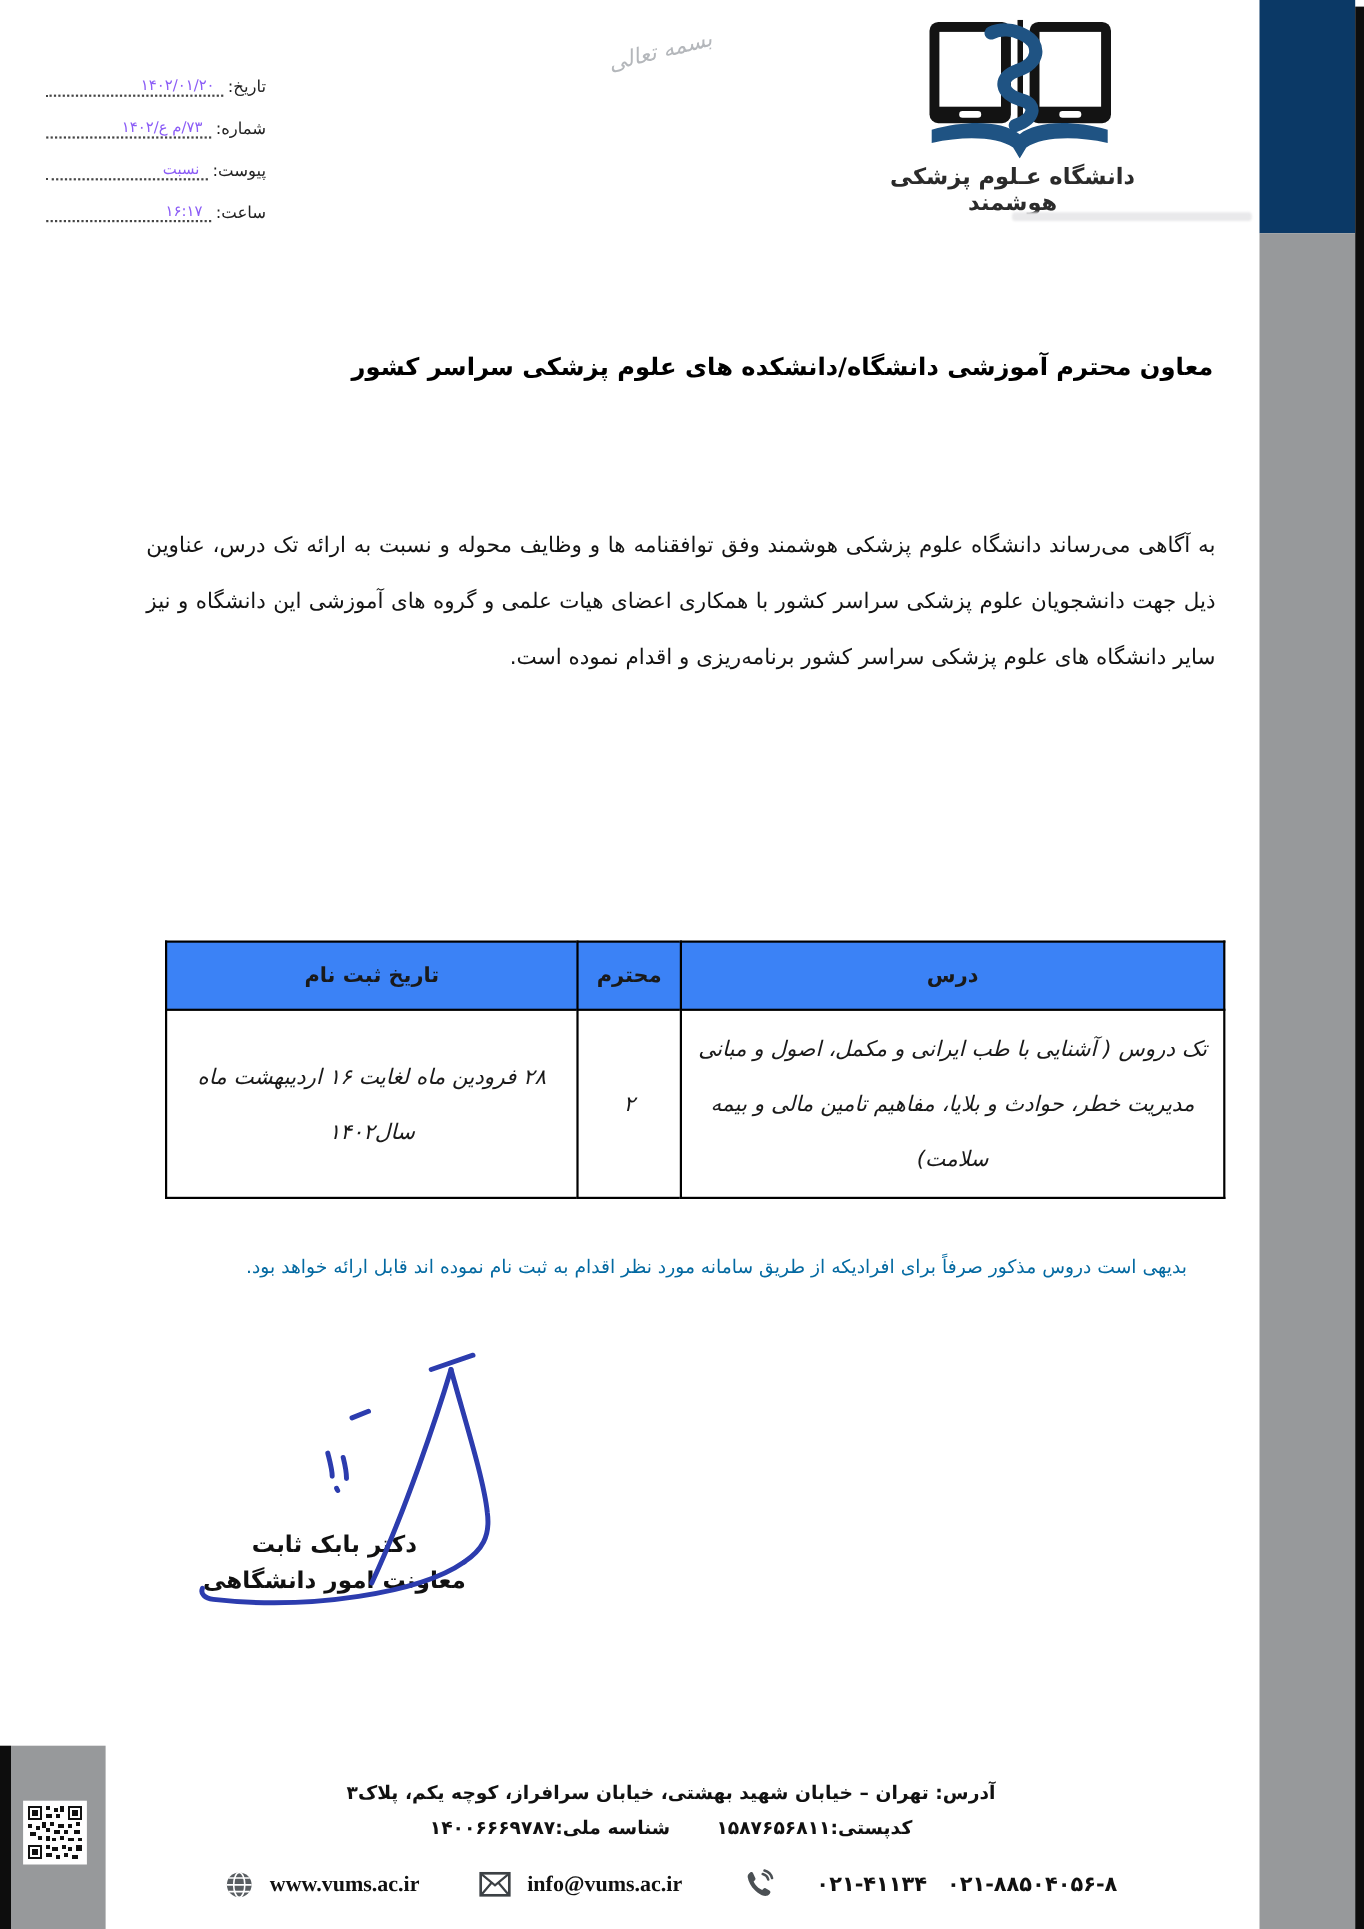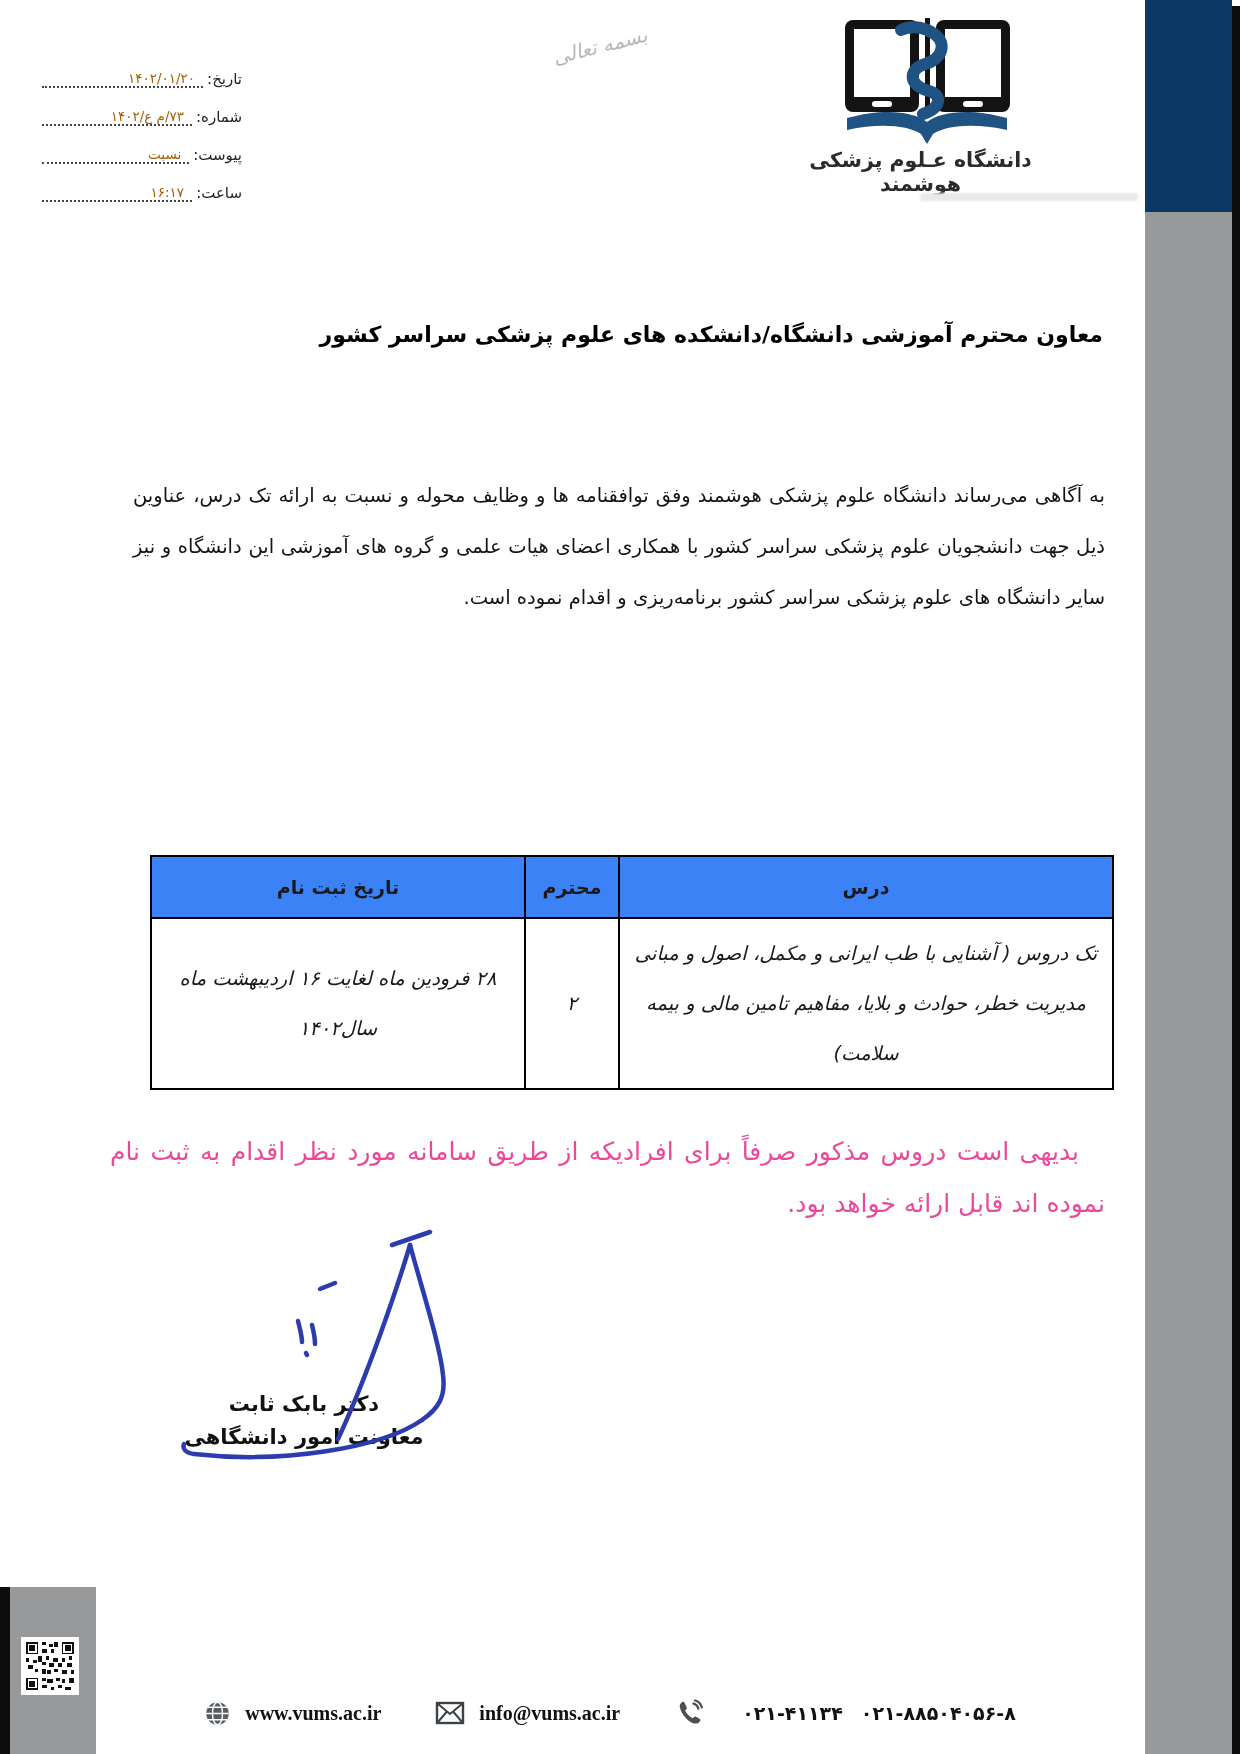--- a/index.html
+++ b/index.html
@@ -18,40 +18,40 @@
   
   .besmele{position:absolute;left:515px;top:34px;width:170px;text-align:center;
            color:#b4b7bb;font-size:20px;font-style:italic;transform:rotate(-14deg);
            direction:rtl;}
 
   
   .hfields{position:absolute;left:42px;top:50px;width:200px;direction:rtl;}
   .hrow{display:flex;align-items:flex-end;height:38px;font-size:15px;}
   .hrow .lbl{white-space:nowrap;padding-left:4px;color:#222;}
   .hrow .dots{flex:1;position:relative;border-bottom:2px dotted #444;height:20px;}
-  .hrow .val{position:absolute;right:8px;bottom:0px;font-size:13.5px;color:#a16207;white-space:nowrap;text-align:center;}
+  .hrow .val{position:absolute;right:8px;bottom:0px;font-size:13.5px;color:#8b5cf6;white-space:nowrap;text-align:center;}
   .ovr{unicode-bidi:bidi-override;direction:ltr;}
 
   
   .logo-wrap{position:absolute;left:835px;top:18px;width:185px;height:126px;}
   .org-name{position:absolute;left:798px;top:148px;width:245px;text-align:center;
             font-size:20.5px;font-weight:bold;color:#2b2b2b;direction:rtl;letter-spacing:0px;}
   .org-reflect{position:absolute;left:920px;top:193px;width:218px;height:8px;background:#e9e9eb;
                filter:blur(1px);border-radius:3px;}
 
   
   .recipient{position:absolute;right:137px;top:322px;width:840px;direction:rtl;text-align:right;
              font-size:22px;font-weight:bold;color:#000;}
   .salutation{position:absolute;right:137px;top:438px;width:600px;direction:rtl;text-align:right;
               font-size:19px;padding-right:62px;box-sizing:border-box;}
   .bodytext{position:absolute;right:135px;left:133px;top:470px;direction:rtl;text-align:justify;
             font-size:19.5px;line-height:51px;color:#141414;}
   .bodytext p{margin:0;}
   .closing{position:absolute;right:135px;left:110px;top:1126px;direction:rtl;text-align:justify;
-           font-size:25px;line-height:52px;color:#ec4899;text-indent:26px;}
+           font-size:17px;line-height:52px;color:#0369a1;text-indent:26px;}
 
   
   .course-table{position:absolute;left:150px;top:855px;width:950px;border-collapse:collapse;
                 direction:rtl;table-layout:fixed;}
   .course-table th,.course-table td{border:2px solid #000;text-align:center;vertical-align:middle;}
   .course-table th{background:#3b82f6;height:58px;font-size:19px;font-weight:bold;}
   .course-table td{height:165px;font-size:19.5px;line-height:50px;padding:2px 14px;font-style:italic;}
   .col-course{width:490px;}
   .col-units{width:90px;}
   .col-date{width:370px;}
@@ -218,20 +218,26 @@
       <path d="M150 64 l 15 -6"></path>
       <path d="M128 96 c 2 8, 4 15, 4 21"></path>
       <path d="M142 100 c 2 8, 3 13, 3 19"></path>
       <path d="M136 128 l 1 2"></path>
       <path d="M240 20 C 228 60, 198 150, 168 214"></path>
       <path d="M240 20 C 252 64, 270 120, 273 150 C 276 172, 268 184, 252 195"></path>
       <path d="M252 195 C 212 223, 112 239, 24 229 C 16 228, 12 224, 14 219"></path>
     </g>
   </svg>
 
+  <div class="footer">
+    <div class="f-address">آدرس: تهران – خیابان شهید بهشتی، خیابان سرافراز، کوچه یکم، پلاک۳</div>
+    <div class="f-codes">
+      <span>کدپستی:۱۵۸۷۶۵۶۸۱۱</span><span class="gap"></span><span>شناسه ملی:۱۴۰۰۶۶۶۹۷۸۷</span>
+    </div>
+  </div>
 
   <div class="contact-row">
     <svg class="cicon" width="27" height="27" viewBox="0 0 24 24">
       <circle cx="12" cy="12" r="10" fill="#585d61"></circle>
       <g stroke="#ffffff" stroke-width="1.3" fill="none">
         <ellipse cx="12" cy="12" rx="4.5" ry="10"></ellipse>
         <path d="M2 12 h20 M3.5 6.5 h17 M3.5 17.5 h17"></path>
       </g>
     </svg>
     <span class="latin">www.vums.ac.ir</span>

